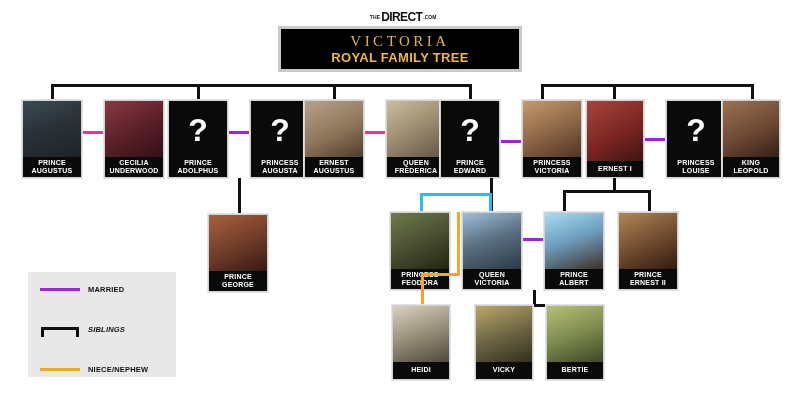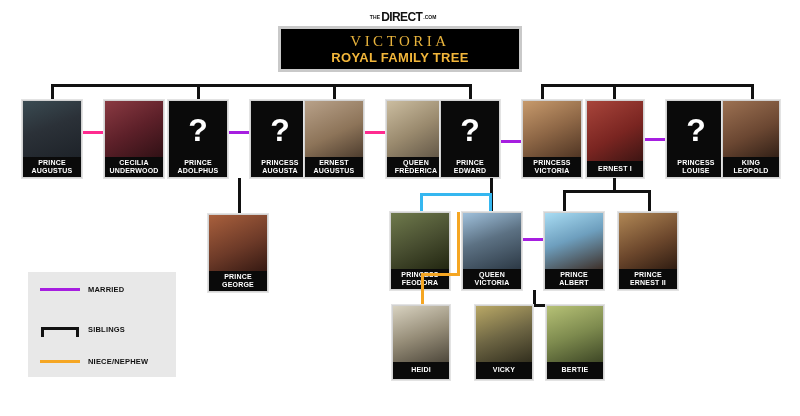--- a/index.html
+++ b/index.html
@@ -298,27 +298,27 @@
     </div>
   </div>
 
   <div class="legend">
     <div class="legend-row" style="top:10px;">
       <span class="swatch">
         <span class="bar" style="background:#a61ee0;"></span>
       </span>
       <span class="legend-text">MARRIED</span>
     </div>
-    <div class="legend-row" style="top:50px;">
+    <div class="legend-row" style="top:50px;font-style:italic;">
       <span class="swatch">
         <span class="brk" style="border-color:#111111;"></span>
       </span>
       <span class="legend-text">SIBLINGS</span>
     </div>
-    <div class="legend-row" style="top:82px;">
+    <div class="legend-row" style="top:90px;">
       <span class="swatch">
         <span class="bar" style="background:#f5a623;"></span>
       </span>
       <span class="legend-text">NIECE/NEPHEW</span>
     </div>
   </div>
 
 </div>
 
 </body></html>

